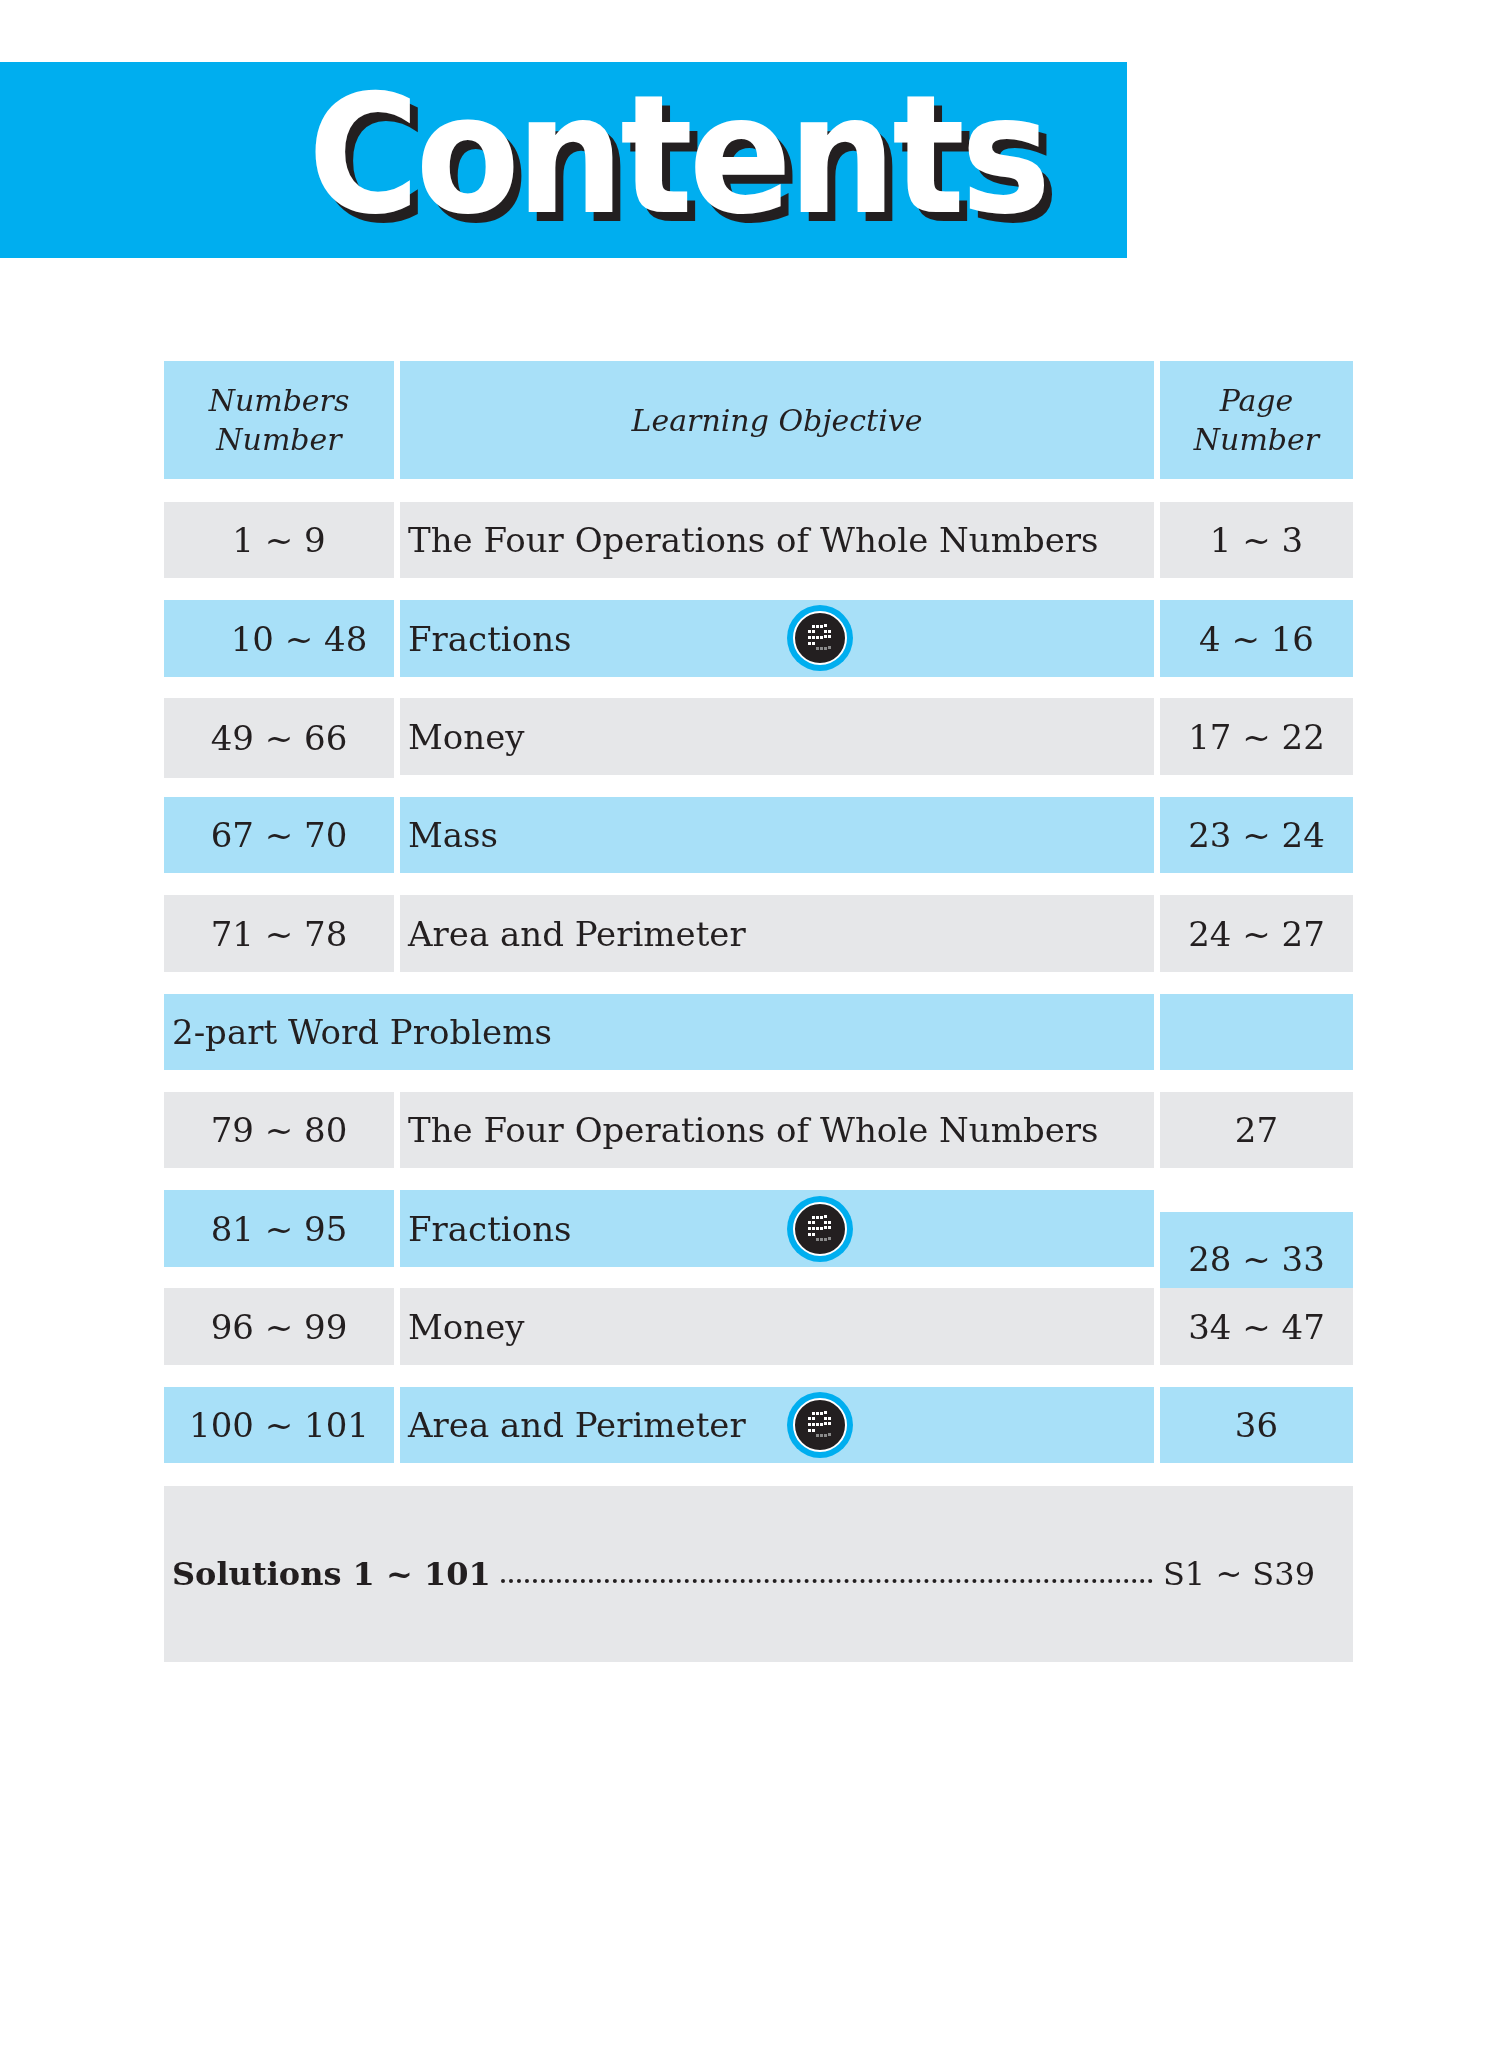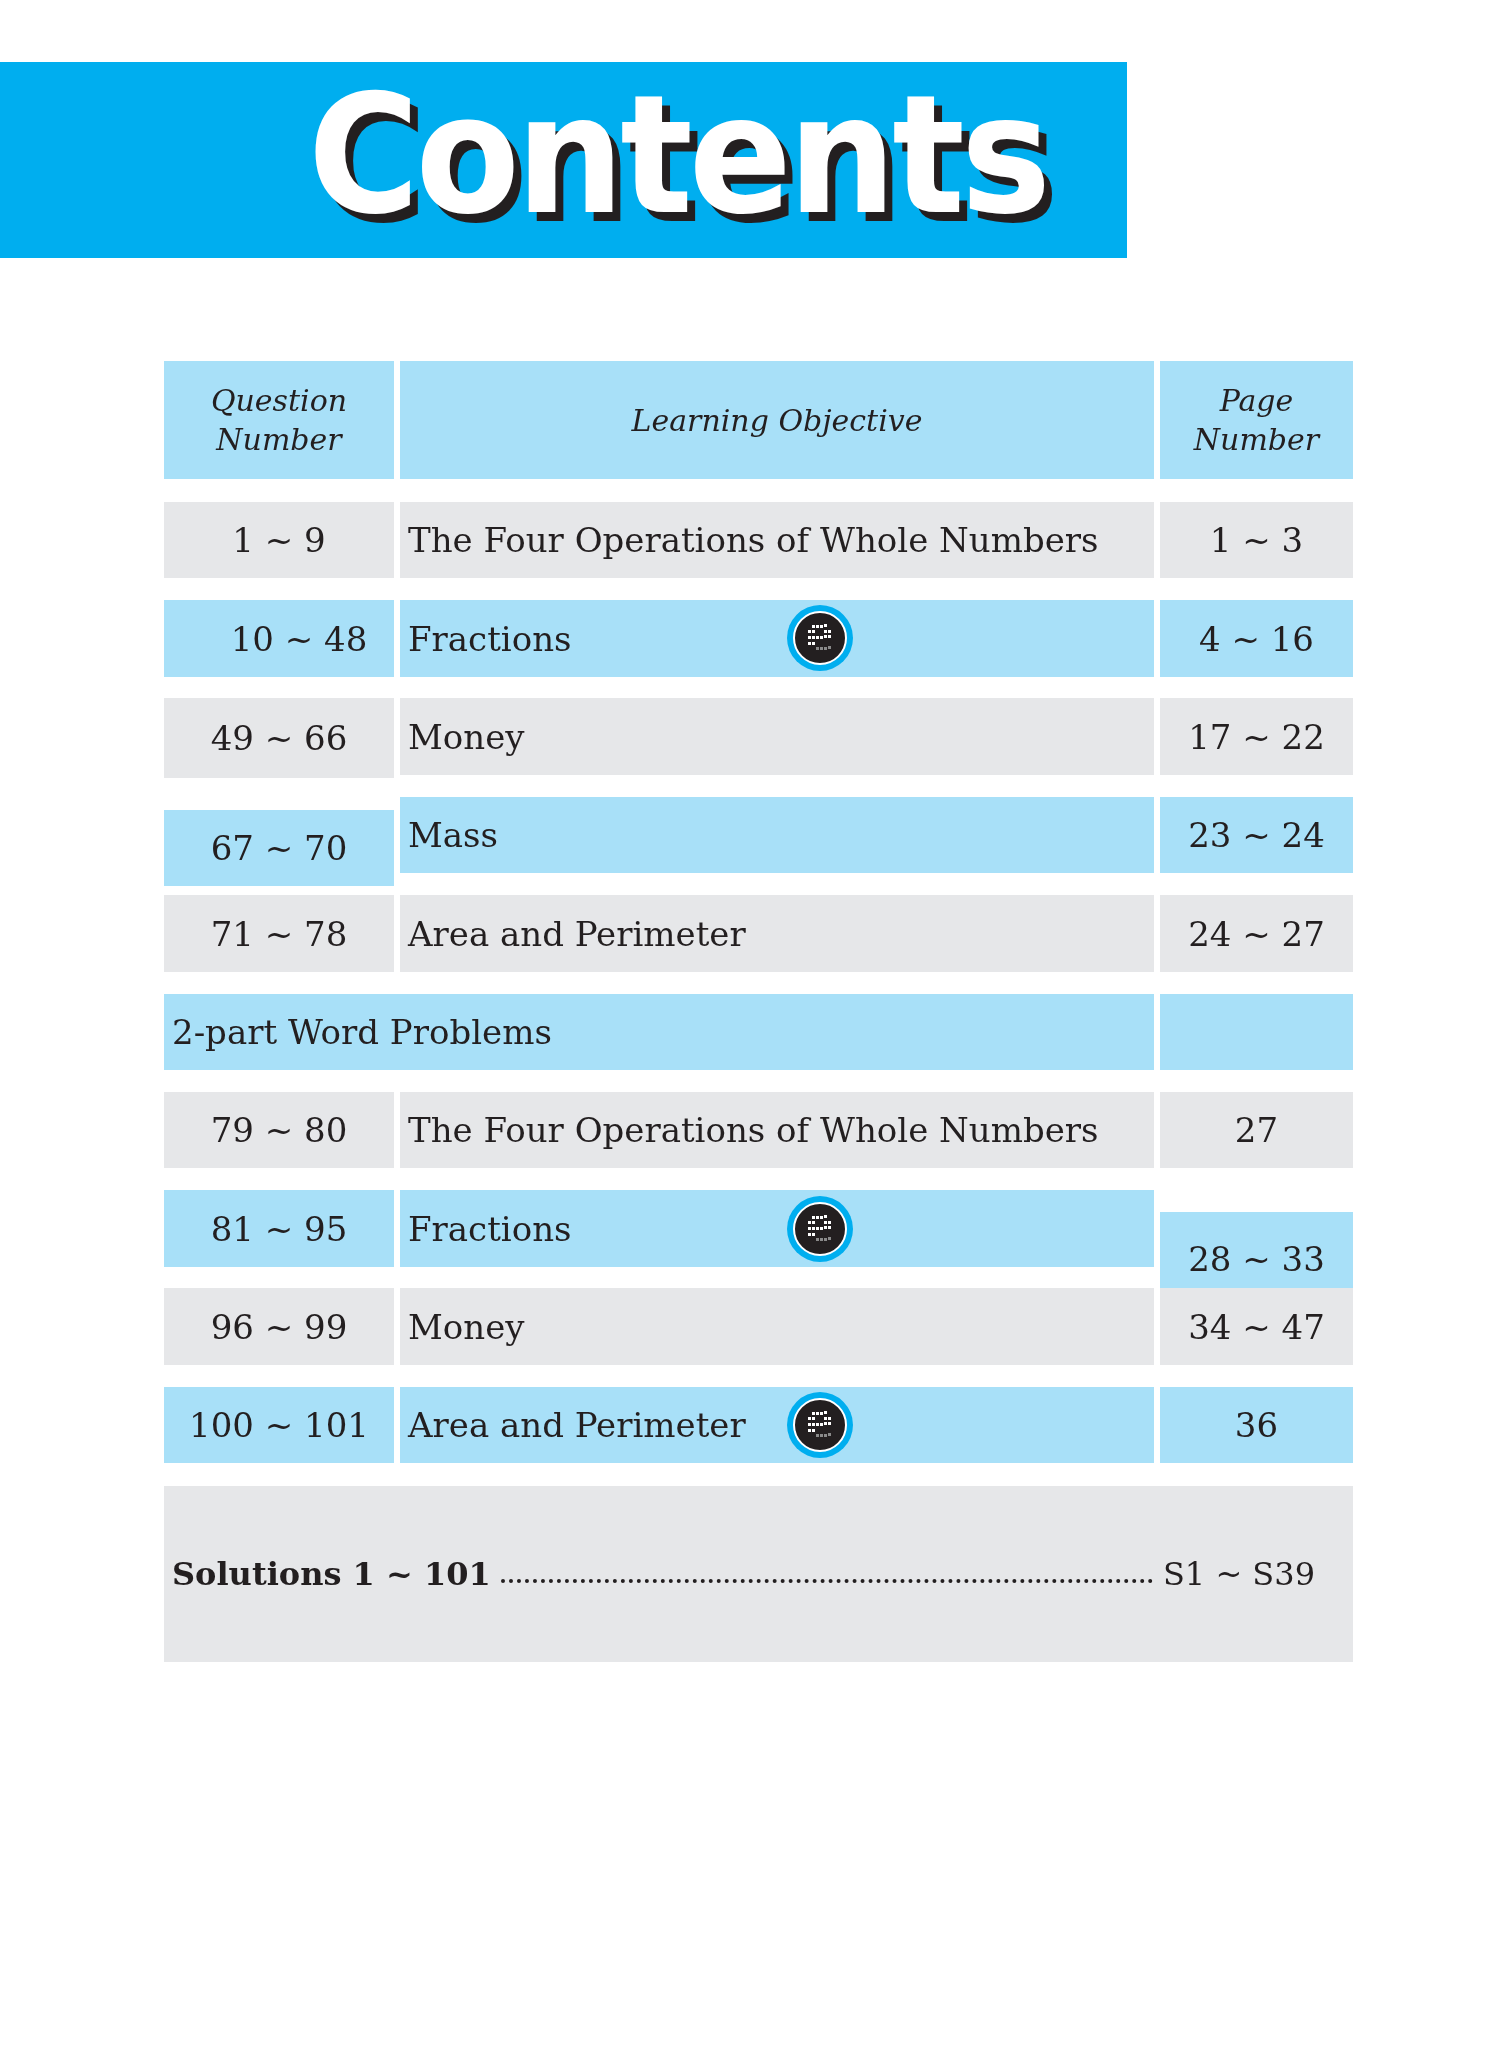--- a/index.html
+++ b/index.html
@@ -52,21 +52,21 @@
   .sol-pages { font-size: 32px; white-space: nowrap; }
 </style>
 </head>
 <body>
 
 <div class="banner"></div>
 <div class="banner-title">Contents</div>
 
 <div class="cell blue c1 hdr" style="top:361px;height:118px;">
   <div>
-      <div>Question</div>
+      <div>Numbers</div>
       <div>Number</div>
     </div>
 </div>
 <div class="cell blue c2 hdr" style="top:361px;height:118px;">Learning Objective</div>
 <div class="cell blue c3 hdr" style="top:361px;height:118px;">
   <div>
       <div>Page</div>
       <div>Number</div>
     </div>
 </div>
@@ -76,21 +76,21 @@
 <div class="cell grey c3" style="top:502px;height:76px;">1 ~ 3</div>
 
 <div class="cell blue c1" style="top:600px;height:77px;padding-left:40px;">10 ~ 48</div>
 <div class="cell blue c2" style="top:600px;height:77px;">Fractions</div>
 <div class="cell blue c3" style="top:600px;height:77px;">4 ~ 16</div>
 
 <div class="cell grey c1" style="top:698px;height:80px;">49 ~ 66</div>
 <div class="cell grey c2" style="top:698px;height:77px;">Money</div>
 <div class="cell grey c3" style="top:698px;height:77px;">17 ~ 22</div>
 
-<div class="cell blue c1" style="top:797px;height:76px;margin-top:13px;">67 ~ 70</div>
+<div class="cell blue c1" style="top:797px;height:76px;">67 ~ 70</div>
 <div class="cell blue c2" style="top:797px;height:76px;">Mass</div>
 <div class="cell blue c3" style="top:797px;height:76px;">23 ~ 24</div>
 
 <div class="cell grey c1" style="top:895px;height:77px;">71 ~ 78</div>
 <div class="cell grey c2" style="top:895px;height:77px;">Area and Perimeter</div>
 <div class="cell grey c3" style="top:895px;height:77px;">24 ~ 27</div>
 
 <div class="cell blue c12" style="top:994px;height:76px;">2-part Word Problems</div>
 <div class="cell blue c3" style="top:994px;height:76px;"></div>
 

